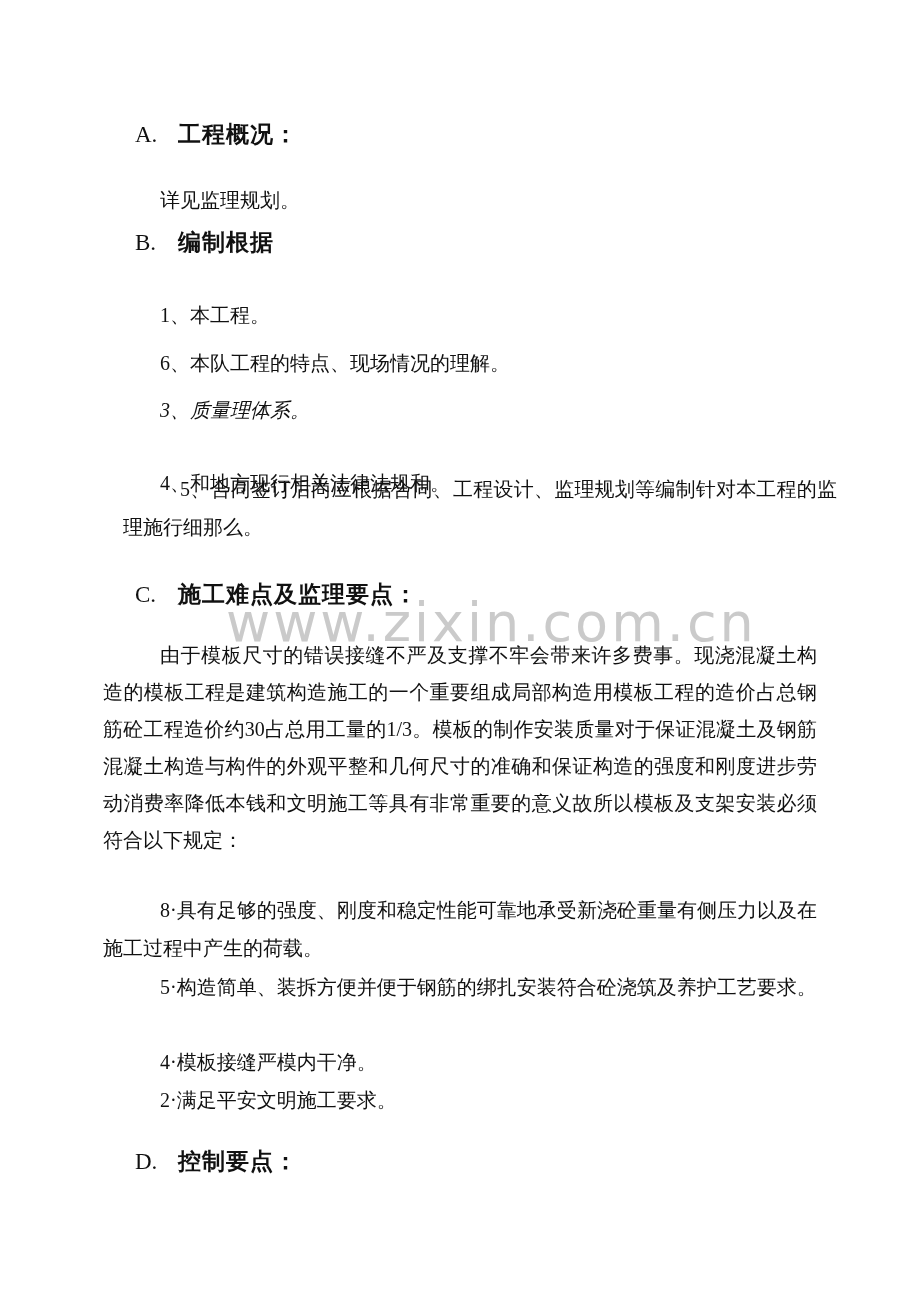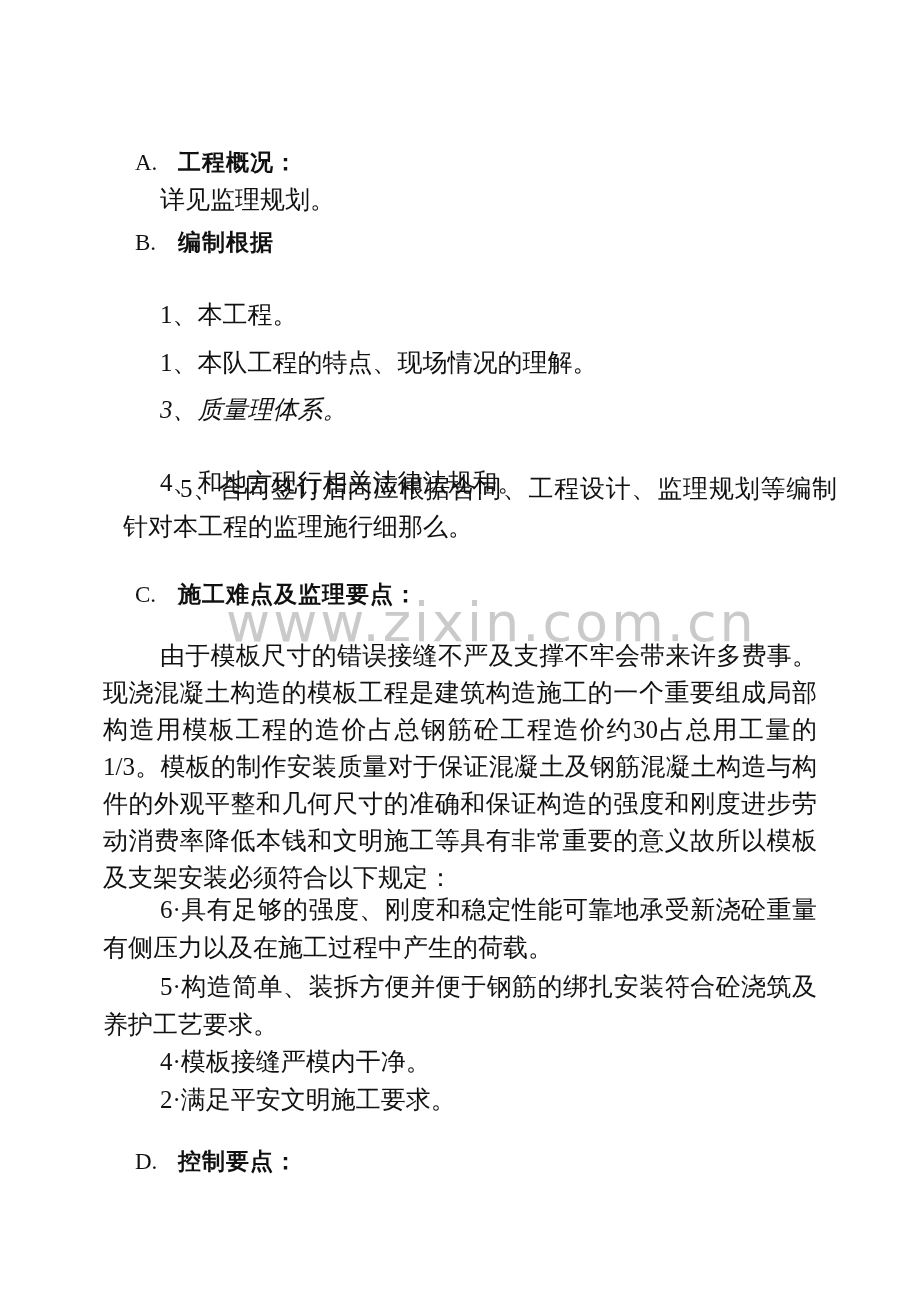--- a/index.html
+++ b/index.html
@@ -42,27 +42,27 @@
     display: inline-block;
     width: 43px;
     font-weight: 400;
     letter-spacing: 0;
   }
   .body-par {
     position: absolute;
     left: 103px;
     width: 714px;
     margin: 0;
-    font-size: 25px;
+    font-size: 20px;
     line-height: 38px;
     text-align: justify;
     z-index: 1;
   }
   .indent { text-indent: 57px; }
-  .h-a { top: 119px; margin-top: 28px; }
+  .h-a { top: 119px; }
   .pos-overview { top: 181px; }
   .h-b { top: 227px; }
   .pos-b1 { top: 296px; }
   .pos-b2 { top: 344px; }
   .pos-b3 { top: 391px; font-style: italic; }
   .pos-b4 { top: 439px; margin-top: 25px; }
   .pos-b5 { top: 470px; margin-left: 20px; }
   .h-c { top: 579px; }
   .pos-cintro { top: 637px; line-height: 37px; }
   .pos-c1 { top: 853px; }
@@ -83,32 +83,32 @@
     <span class="h-letter">A.</span><span class="h-title">工程概况：</span>
   </div>
 
   <p class="body-par indent pos-overview">详见监理规划。</p>
 
   <div class="heading h-b">
     <span class="h-letter">B.</span><span class="h-title">编制根据</span>
   </div>
 
   <p class="body-par indent pos-b1">1、本工程。</p>
-  <p class="body-par indent pos-b2">1、本队工程的特点、现场情况的理解。</p>
+  <p class="body-par indent pos-b2">6、本队工程的特点、现场情况的理解。</p>
   <p class="body-par indent pos-b3">3、质量理体系。</p>
   <p class="body-par indent pos-b4">4、和地方现行相关法律法规和。</p>
   <p class="body-par indent pos-b5">5、合同签订后尚应根据合同、工程设计、监理规划等编制针对本工程的监理施行细那么。</p>
 
   <div class="heading h-c">
     <span class="h-letter">C.</span><span class="h-title">施工难点及监理要点：</span>
   </div>
 
   <p class="body-par indent pos-cintro">由于模板尺寸的错误接缝不严及支撑不牢会带来许多费事。现浇混凝土构造的模板工程是建筑构造施工的一个重要组成局部构造用模板工程的造价占总钢筋砼工程造价约30占总用工量的1/3。模板的制作安装质量对于保证混凝土及钢筋混凝土构造与构件的外观平整和几何尺寸的准确和保证构造的强度和刚度进步劳动消费率降低本钱和文明施工等具有非常重要的意义故所以模板及支架安装必须符合以下规定：</p>
 
-  <p class="body-par indent pos-c2">6·具有足够的强度、刚度和稳定性能可靠地承受新浇砼重量有侧压力以及在施工过程中产生的荷载。</p>
+  <p class="body-par indent pos-c2">8·具有足够的强度、刚度和稳定性能可靠地承受新浇砼重量有侧压力以及在施工过程中产生的荷载。</p>
   <p class="body-par indent pos-c3">5·构造简单、装拆方便并便于钢筋的绑扎安装符合砼浇筑及养护工艺要求。</p>
   <p class="body-par indent pos-c4">4·模板接缝严模内干净。</p>
   <p class="body-par indent pos-c5">2·满足平安文明施工要求。</p>
 
   <div class="heading h-d">
     <span class="h-letter">D.</span><span class="h-title">控制要点：</span>
   </div>
 
 </div>
 

